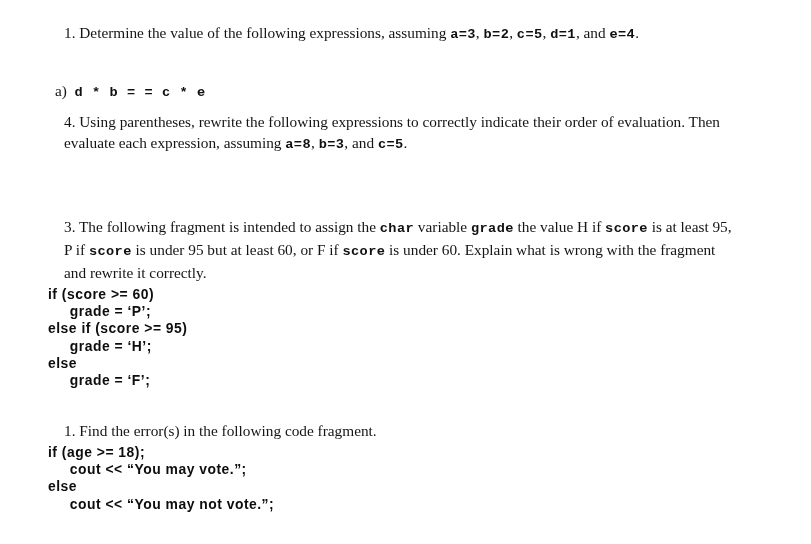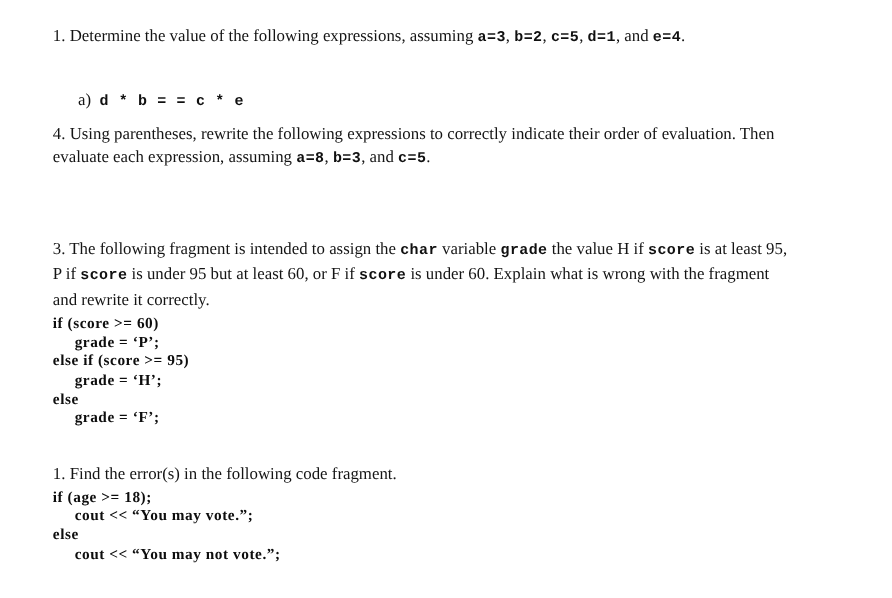--- a/index.html
+++ b/index.html
@@ -25,40 +25,41 @@
     position: absolute;
     left: 48px;
   }
   .prose {
     font-family: "Liberation Serif", "DejaVu Serif", serif;
     font-size: 15.3px;
     line-height: 21px;
     color: #141414;
     width: 668px;
     text-align: left;
+    margin-left: 16px;
   }
   .mono {
     font-family: "Liberation Mono", "DejaVu Sans Mono", monospace;
     font-weight: bold;
     font-size: 13.6px;
     letter-spacing: 0.4px;
     color: #101010;
   }
   .codeblock {
-    font-family: Liberation Serif, serif;
+    font-family: Liberation Sans, sans-serif;
     font-weight: bold;
     font-size: 13.9px;
     line-height: 17.2px;
     letter-spacing: 0.5px;
     color: #0d0d0d;
     white-space: pre;
   }
   .answers {
     position: absolute;
-    left: 48px;
+    left: 32px;
     width: 700px;
     height: 22px;
   }
   .ans {
     position: absolute;
     top: 0;
     white-space: pre;
     font-size: 15.3px;
     line-height: 22px;
     color: #141414;

